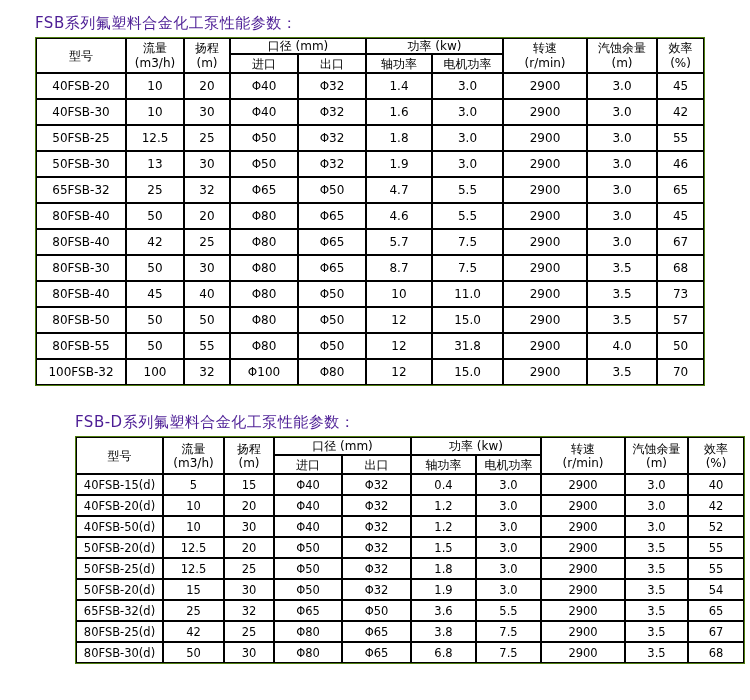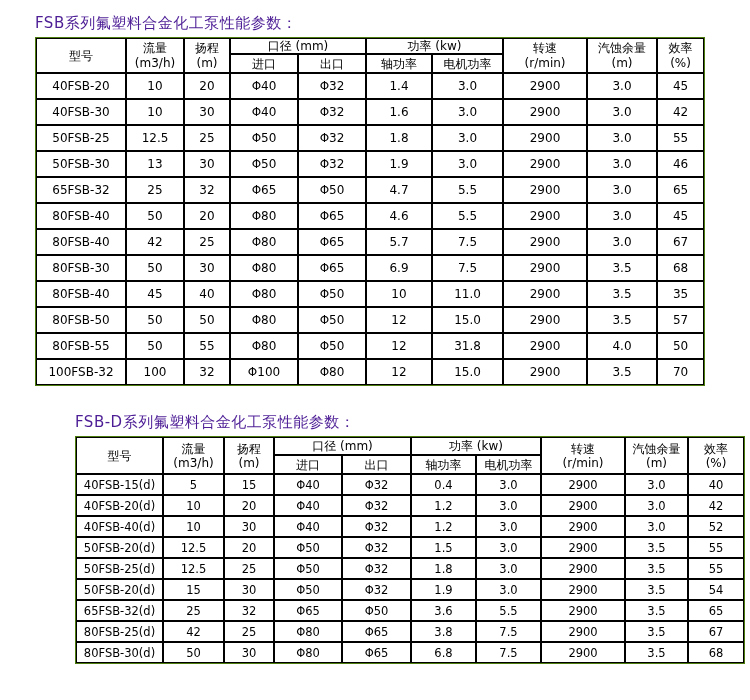--- a/index.html
+++ b/index.html
@@ -176,37 +176,37 @@
             <td>2900</td>
             <td>3.0</td>
             <td>67</td>
           </tr>
           <tr>
             <td>80FSB-30</td>
             <td>50</td>
             <td>30</td>
             <td>Φ80</td>
             <td>Φ65</td>
-            <td>6.9</td>
+            <td>8.7</td>
             <td>7.5</td>
             <td>2900</td>
             <td>3.5</td>
             <td>68</td>
           </tr>
           <tr>
             <td>80FSB-40</td>
             <td>45</td>
             <td>40</td>
             <td>Φ80</td>
             <td>Φ50</td>
             <td>10</td>
             <td>11.0</td>
             <td>2900</td>
             <td>3.5</td>
-            <td>35</td>
+            <td>73</td>
           </tr>
           <tr>
             <td>80FSB-50</td>
             <td>50</td>
             <td>50</td>
             <td>Φ80</td>
             <td>Φ50</td>
             <td>12</td>
             <td>15.0</td>
             <td>2900</td>
@@ -297,21 +297,21 @@
             <td>20</td>
             <td>Φ40</td>
             <td>Φ32</td>
             <td>1.2</td>
             <td>3.0</td>
             <td>2900</td>
             <td>3.0</td>
             <td>42</td>
           </tr>
           <tr>
-            <td>40FSB-40(d)</td>
+            <td>40FSB-50(d)</td>
             <td>10</td>
             <td>30</td>
             <td>Φ40</td>
             <td>Φ32</td>
             <td>1.2</td>
             <td>3.0</td>
             <td>2900</td>
             <td>3.0</td>
             <td>52</td>
           </tr>

